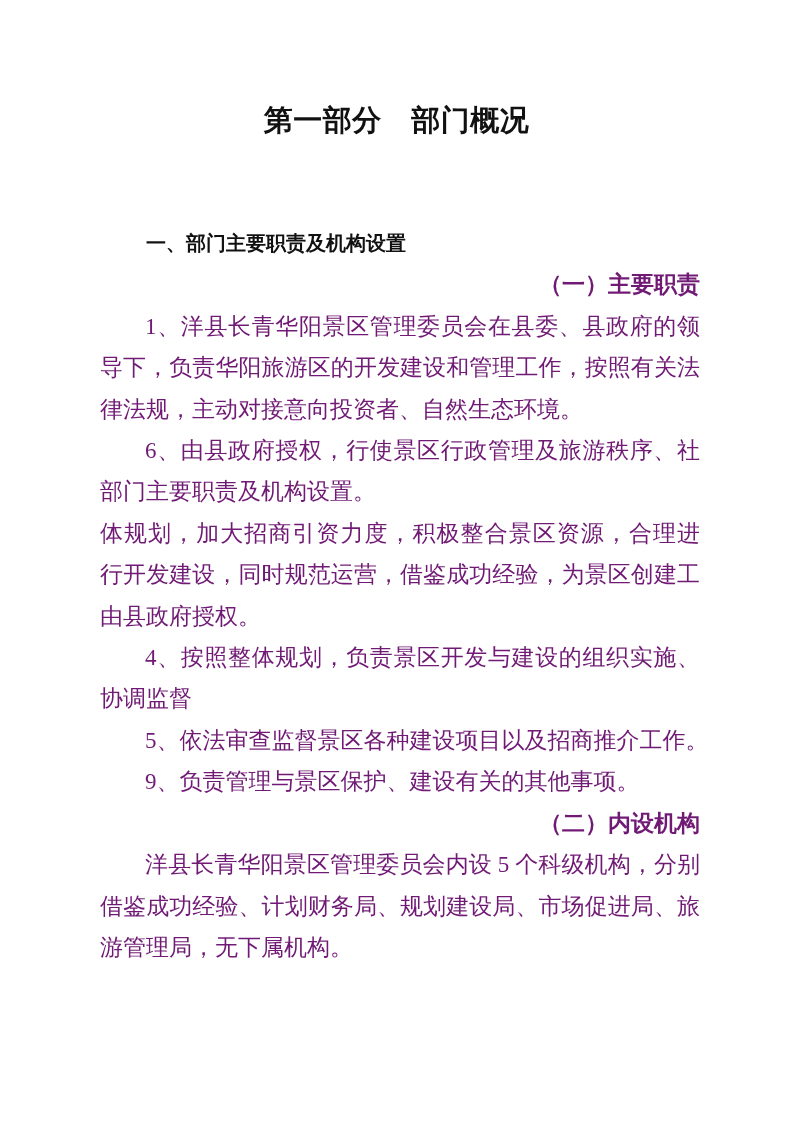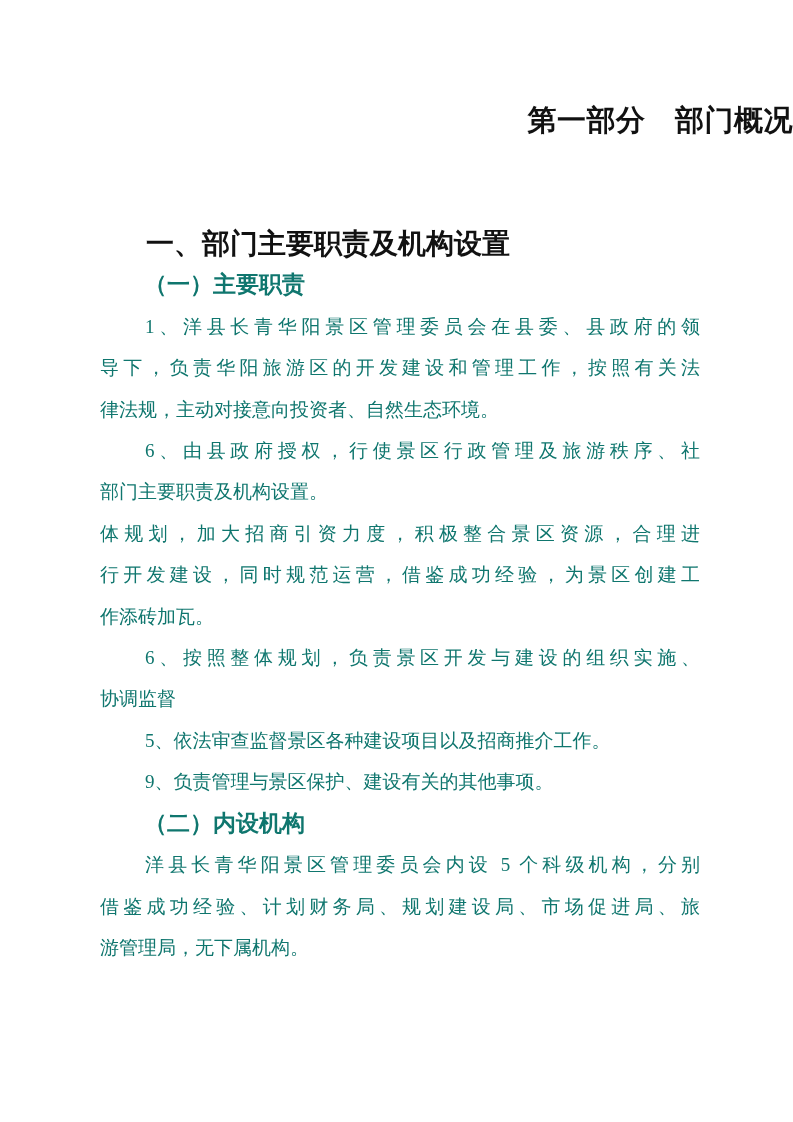--- a/index.html
+++ b/index.html
@@ -16,78 +16,79 @@
   .page {
     position: relative;
     width: 793px;
     height: 1122px;
     background: #ffffff;
     color: #1a1a1a;
   }
   .doc-title {
     margin: 0;
     padding-top: 99px;
-    text-align: right;
+    text-align: center;
     font-family: "Liberation Sans", sans-serif;
     font-weight: 700;
     font-size: 29px;
     line-height: 42px;
     color: #111111;
     letter-spacing: 0.5px;
   }
   .doc-body {
     width: 600px;
     margin-left: 100px;
     margin-top: 82px;
   }
   .block {
-    font-size: 19px;
+    font-size: 23px;
     line-height: 41.4px;
     white-space: nowrap;
-    color: #0f766e;
+    color: #701a75;
   }
   .block.fill {
     white-space: normal;
     text-align: justify;
     text-align-last: justify;
   }
   .block.indent {
     padding-left: 45px;
   }
   .heading1 {
     font-family: "Liberation Sans", sans-serif;
     font-weight: 700;
-    font-size: 28px;
+    font-size: 20px;
     padding-left: 46px;
     color: #111111;
   }
   .heading2 {
     font-weight: 700;
     font-size: 23px;
     padding-left: 44px;
-    color: #0f766e;
+    color: #701a75;
+    text-align: right;
   }
 </style>
 </head>
 <body>
 
 <div class="page">
   <h1 class="doc-title">第一部分　部门概况</h1>
   <main class="doc-body">
       <div class="block heading1">一、部门主要职责及机构设置</div>
       <div class="block heading2">（一）主要职责</div>
       <div class="block line indent fill">1、洋县长青华阳景区管理委员会在县委、县政府的领</div>
       <div class="block line fill">导下，负责华阳旅游区的开发建设和管理工作，按照有关法</div>
       <div class="block line">律法规，主动对接意向投资者、自然生态环境。</div>
       <div class="block line indent fill">6、由县政府授权，行使景区行政管理及旅游秩序、社</div>
       <div class="block line">部门主要职责及机构设置。</div>
       <div class="block line fill">体规划，加大招商引资力度，积极整合景区资源，合理进</div>
       <div class="block line fill">行开发建设，同时规范运营，借鉴成功经验，为景区创建工</div>
-      <div class="block line">作添砖加瓦。</div>
-      <div class="block line indent fill">6、按照整体规划，负责景区开发与建设的组织实施、</div>
+      <div class="block line">由县政府授权。</div>
+      <div class="block line indent fill">4、按照整体规划，负责景区开发与建设的组织实施、</div>
       <div class="block line">协调监督</div>
       <div class="block line indent">5、依法审查监督景区各种建设项目以及招商推介工作。</div>
       <div class="block line indent">9、负责管理与景区保护、建设有关的其他事项。</div>
       <div class="block heading2">（二）内设机构</div>
       <div class="block line indent fill">洋县长青华阳景区管理委员会内设 5 个科级机构，分别</div>
       <div class="block line fill">借鉴成功经验、计划财务局、规划建设局、市场促进局、旅</div>
       <div class="block line">游管理局，无下属机构。</div>
     </main>
 </div>
 

